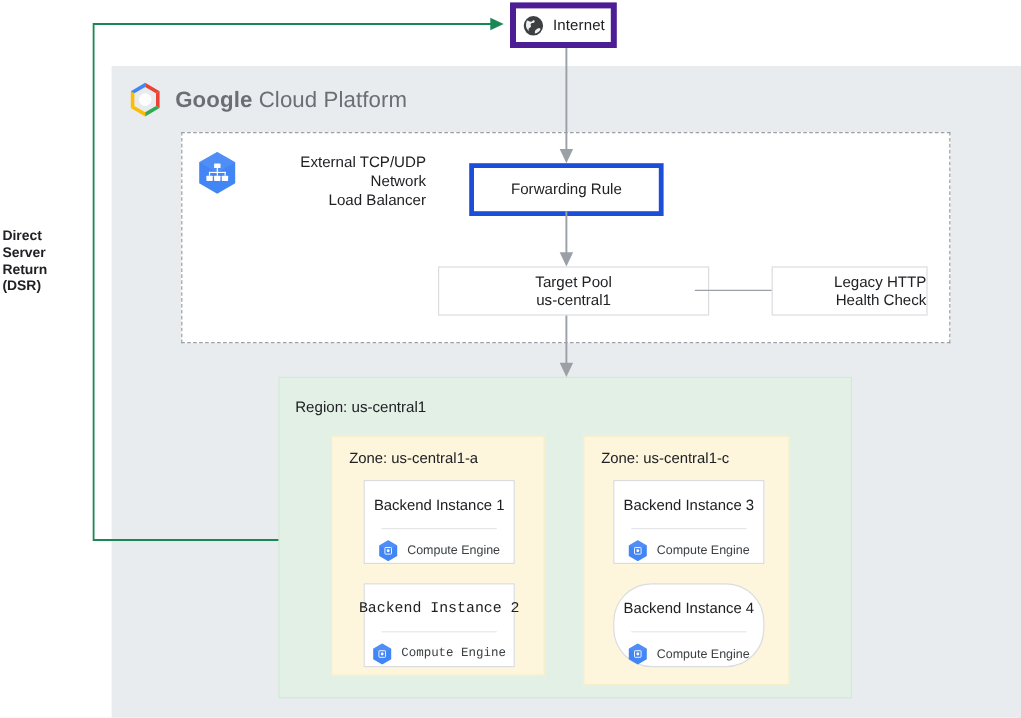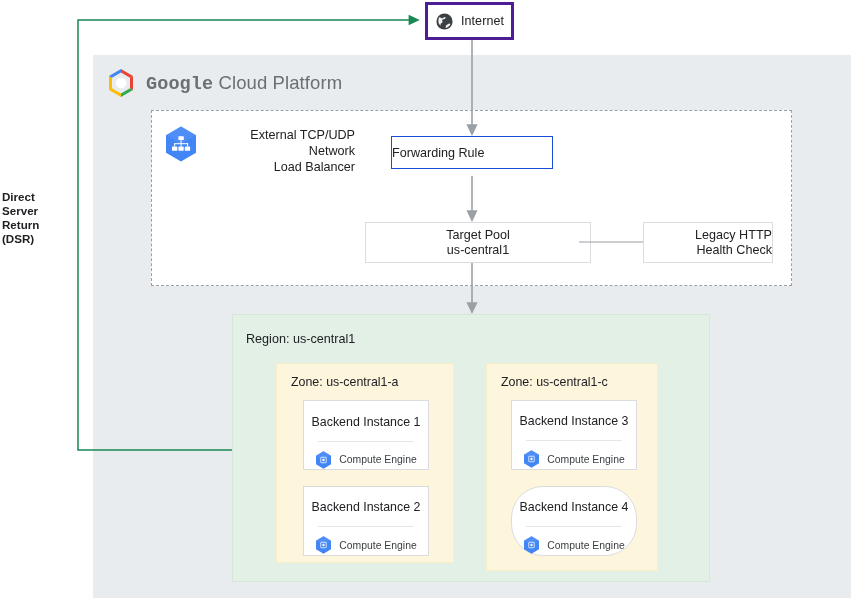--- a/index.html
+++ b/index.html
@@ -10,53 +10,53 @@
     position:relative;
     overflow:hidden;
     color:#202124;
   }
   #stage{position:absolute;left:0;top:0;width:851px;height:598px;}
   .abs{position:absolute;box-sizing:border-box;}
 
   
   #internet-box{
     left:425px;top:2px;width:89px;height:38px;
-    background:#ffffff;border:3px solid #4c1d95;
+    background:#ffffff;border:5px solid #4c1d95;
     display:flex;align-items:center;justify-content:center;gap:7px;
   }
   #internet-box .lbl{font-size:12.5px;color:#202124;letter-spacing:.1px;}
   .globe{width:19px;height:19px;flex:0 0 auto;display:block;}
 
   
   #gcp-panel{
     left:93px;top:55px;width:758px;height:543px;
     background:#e8ecef;
   }
   #gcp-header{left:107px;top:68px;display:flex;align-items:center;gap:11px;}
   #gcp-logo{width:28px;height:30px;display:block;}
   #gcp-title{font-size:18.5px;color:#6b6f73;letter-spacing:.1px;white-space:nowrap;}
-  #gcp-title b{font-weight:700;color:#6b6f73;font-family:Liberation Mono, monospace;}
+  #gcp-title b{font-weight:700;color:#6b6f73;}
 
   
   #lb-box{
     left:151px;top:110px;width:641px;height:176px;
     background:#ffffff;border:1px dashed #9aa0a6;
   }
   #lb-icon-wrap{left:165px;top:126px;width:32px;height:36px;}
   .hexicon{display:block;}
   #lb-label{
     left:205px;top:127px;width:150px;
     text-align:right;font-size:12.6px;line-height:16px;color:#202124;
   }
 
   
   #forwarding-rule{
-    left:391px;top:136px;width:162px;height:33px;
-    background:#fff;border:1px solid #1d4ed8;
-    display:flex;align-items:center;
+    left:391px;top:136px;width:162px;height:44px;
+    background:#fff;border:4px solid #1d4ed8;
+    display:flex;align-items:center;justify-content:center;
     font-size:12.6px;color:#202124;
   }
   #target-pool{
     left:365px;top:222px;width:226px;height:41px;
     background:#fff;border:1px solid #dadce0;
     display:flex;flex-direction:column;align-items:center;justify-content:center;
     font-size:12.6px;line-height:15px;color:#202124;
   }
   #health-check{
     left:643px;top:222px;width:130px;height:41px;
@@ -156,35 +156,35 @@
     <span>Legacy HTTP</span>
     <span>Health Check</span>
   </div>
 
   <div class="abs" id="region-box"></div>
   <div class="abs" id="region-label">Region: us-central1</div>
 
   <div class="abs zone-box" id="zone-a">
     <div class="zone-label">Zone: us-central1-a</div>
 
-    <div class="instance-card" style="left:26px;top:36px;width:124px;height:68px;justify-content:center;">
+    <div class="instance-card" style="left:26px;top:36px;width:124px;height:68px;">
       <div class="instance-title">Backend Instance 1</div>
       <div class="instance-sep"></div>
       <div class="instance-foot">
         <svg class="ce-icon" viewBox="0 0 32 36">
           <path d="M16 0.6 L31 9.3 L31 26.7 L16 35.4 L1 26.7 L1 9.3 Z" fill="#4285f4"></path>
           <path d="M16 0.6 L31 9.3 L16 18 L1 9.3 Z" fill="#5b95f7" opacity="0.55"></path>
           <rect x="10.5" y="12.5" width="11" height="11" rx="1.2" fill="none" stroke="#ffffff" stroke-width="1.5"></rect>
           <circle cx="16" cy="18" r="2.4" fill="#ffffff"></circle>
         </svg>
         <span class="ce-lbl">Compute Engine</span>
       </div>
     </div>
 
-    <div class="instance-card" style="left:26px;top:122px;width:124px;height:68px;">
+    <div class="instance-card" style="left:26px;top:122px;width:124px;height:68px;font-family:Liberation Mono, monospace;">
       <div class="instance-title">Backend Instance 2</div>
       <div class="instance-sep"></div>
       <div class="instance-foot">
         <svg class="ce-icon" viewBox="0 0 32 36">
           <path d="M16 0.6 L31 9.3 L31 26.7 L16 35.4 L1 26.7 L1 9.3 Z" fill="#4285f4"></path>
           <path d="M16 0.6 L31 9.3 L16 18 L1 9.3 Z" fill="#5b95f7" opacity="0.55"></path>
           <rect x="10.5" y="12.5" width="11" height="11" rx="1.2" fill="none" stroke="#ffffff" stroke-width="1.5"></rect>
           <circle cx="16" cy="18" r="2.4" fill="#ffffff"></circle>
         </svg>
         <span class="ce-lbl">Compute Engine</span>

